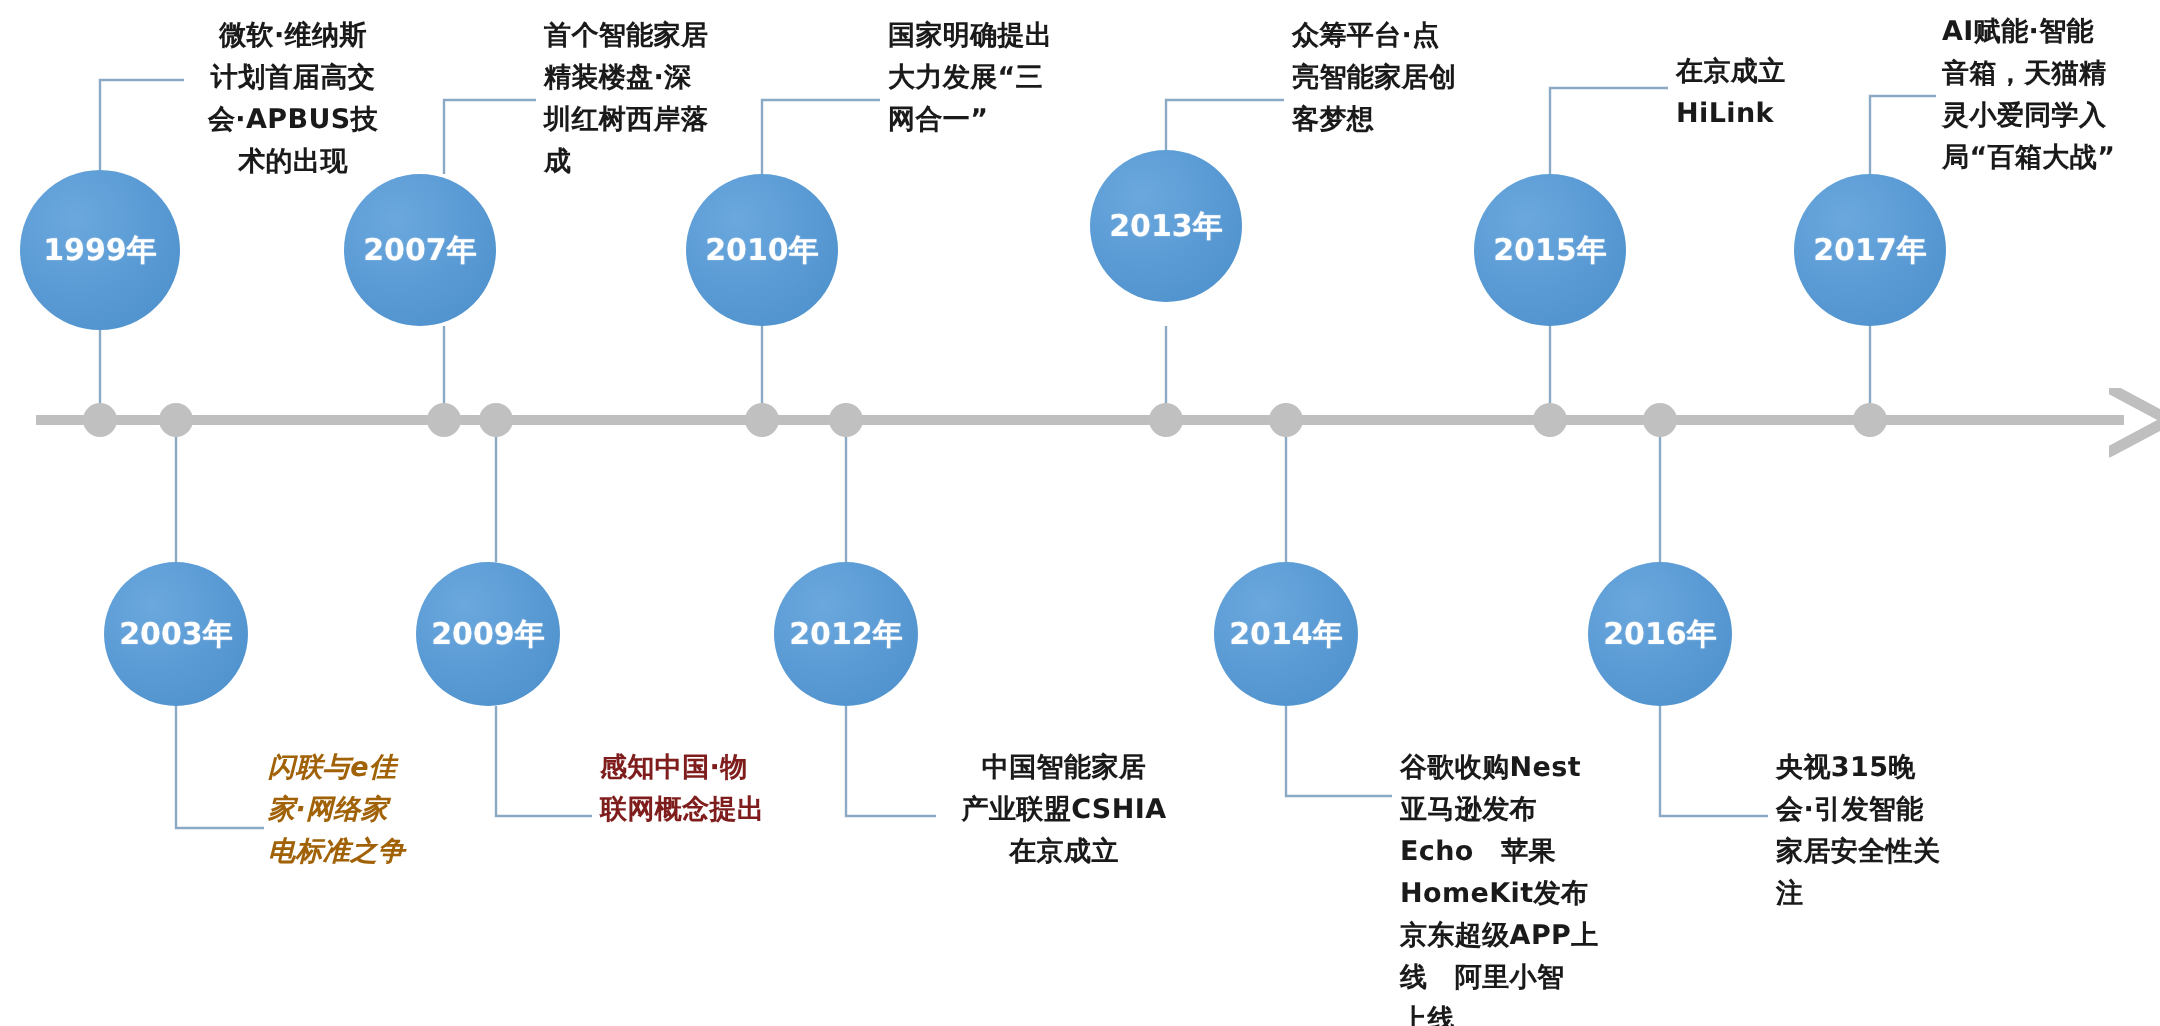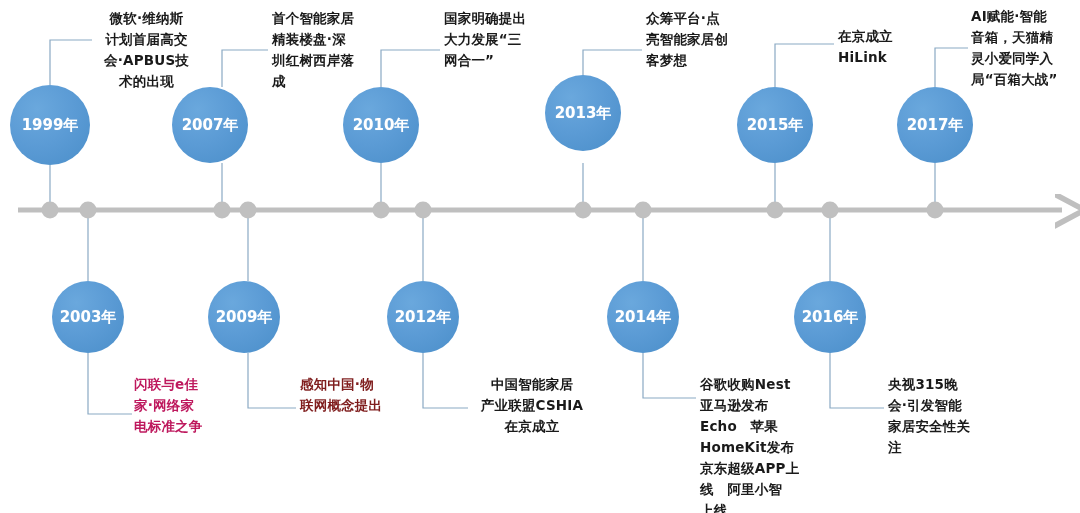--- a/index.html
+++ b/index.html
@@ -142,21 +142,21 @@
       </div>
       <div class="node-circle" style="left: 897px; top: 87px; width: 76px; height: 76px;">
         <span class="node-label">2017年</span>
       </div>
     </div>
   <div id="captions-layer">
       <div class="caption" style="left: 94px; top: 8px; width: 105px; color: rgb(26, 26, 26); text-align: center;">微软·维纳斯
 计划首届高交
 会·APBUS技
 术的出现</div>
-      <div class="caption" style="left: 134px; top: 374px; width: 100px; color: #be185d;">闪联与e佳
+      <div class="caption" style="left: 134px; top: 374px; width: 100px; color: #a16207; font-style: italic;">闪联与e佳
 家·网络家
 电标准之争</div>
       <div class="caption" style="left: 272px; top: 8px; width: 110px; color: rgb(26, 26, 26);">首个智能家居
 精装楼盘·深
 圳红树西岸落
 成</div>
       <div class="caption" style="left: 300px; top: 374px; width: 112px; color: #7f1d1d;">感知中国·物
 联网概念提出</div>
       <div class="caption" style="left: 444px; top: 8px; width: 110px; color: rgb(26, 26, 26);">国家明确提出
 大力发展“三

